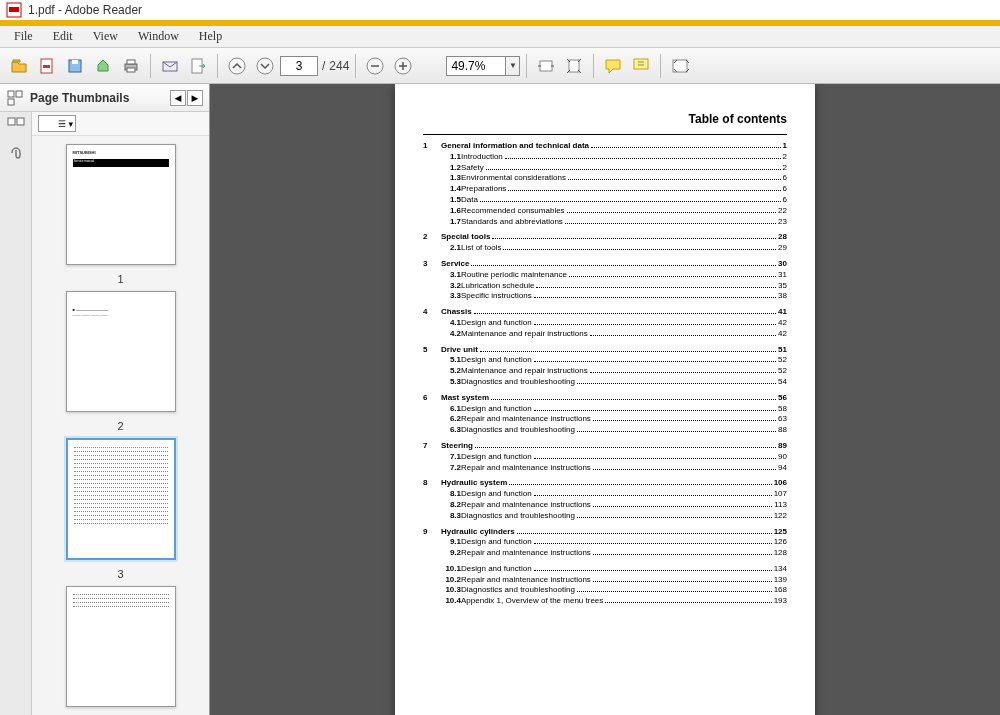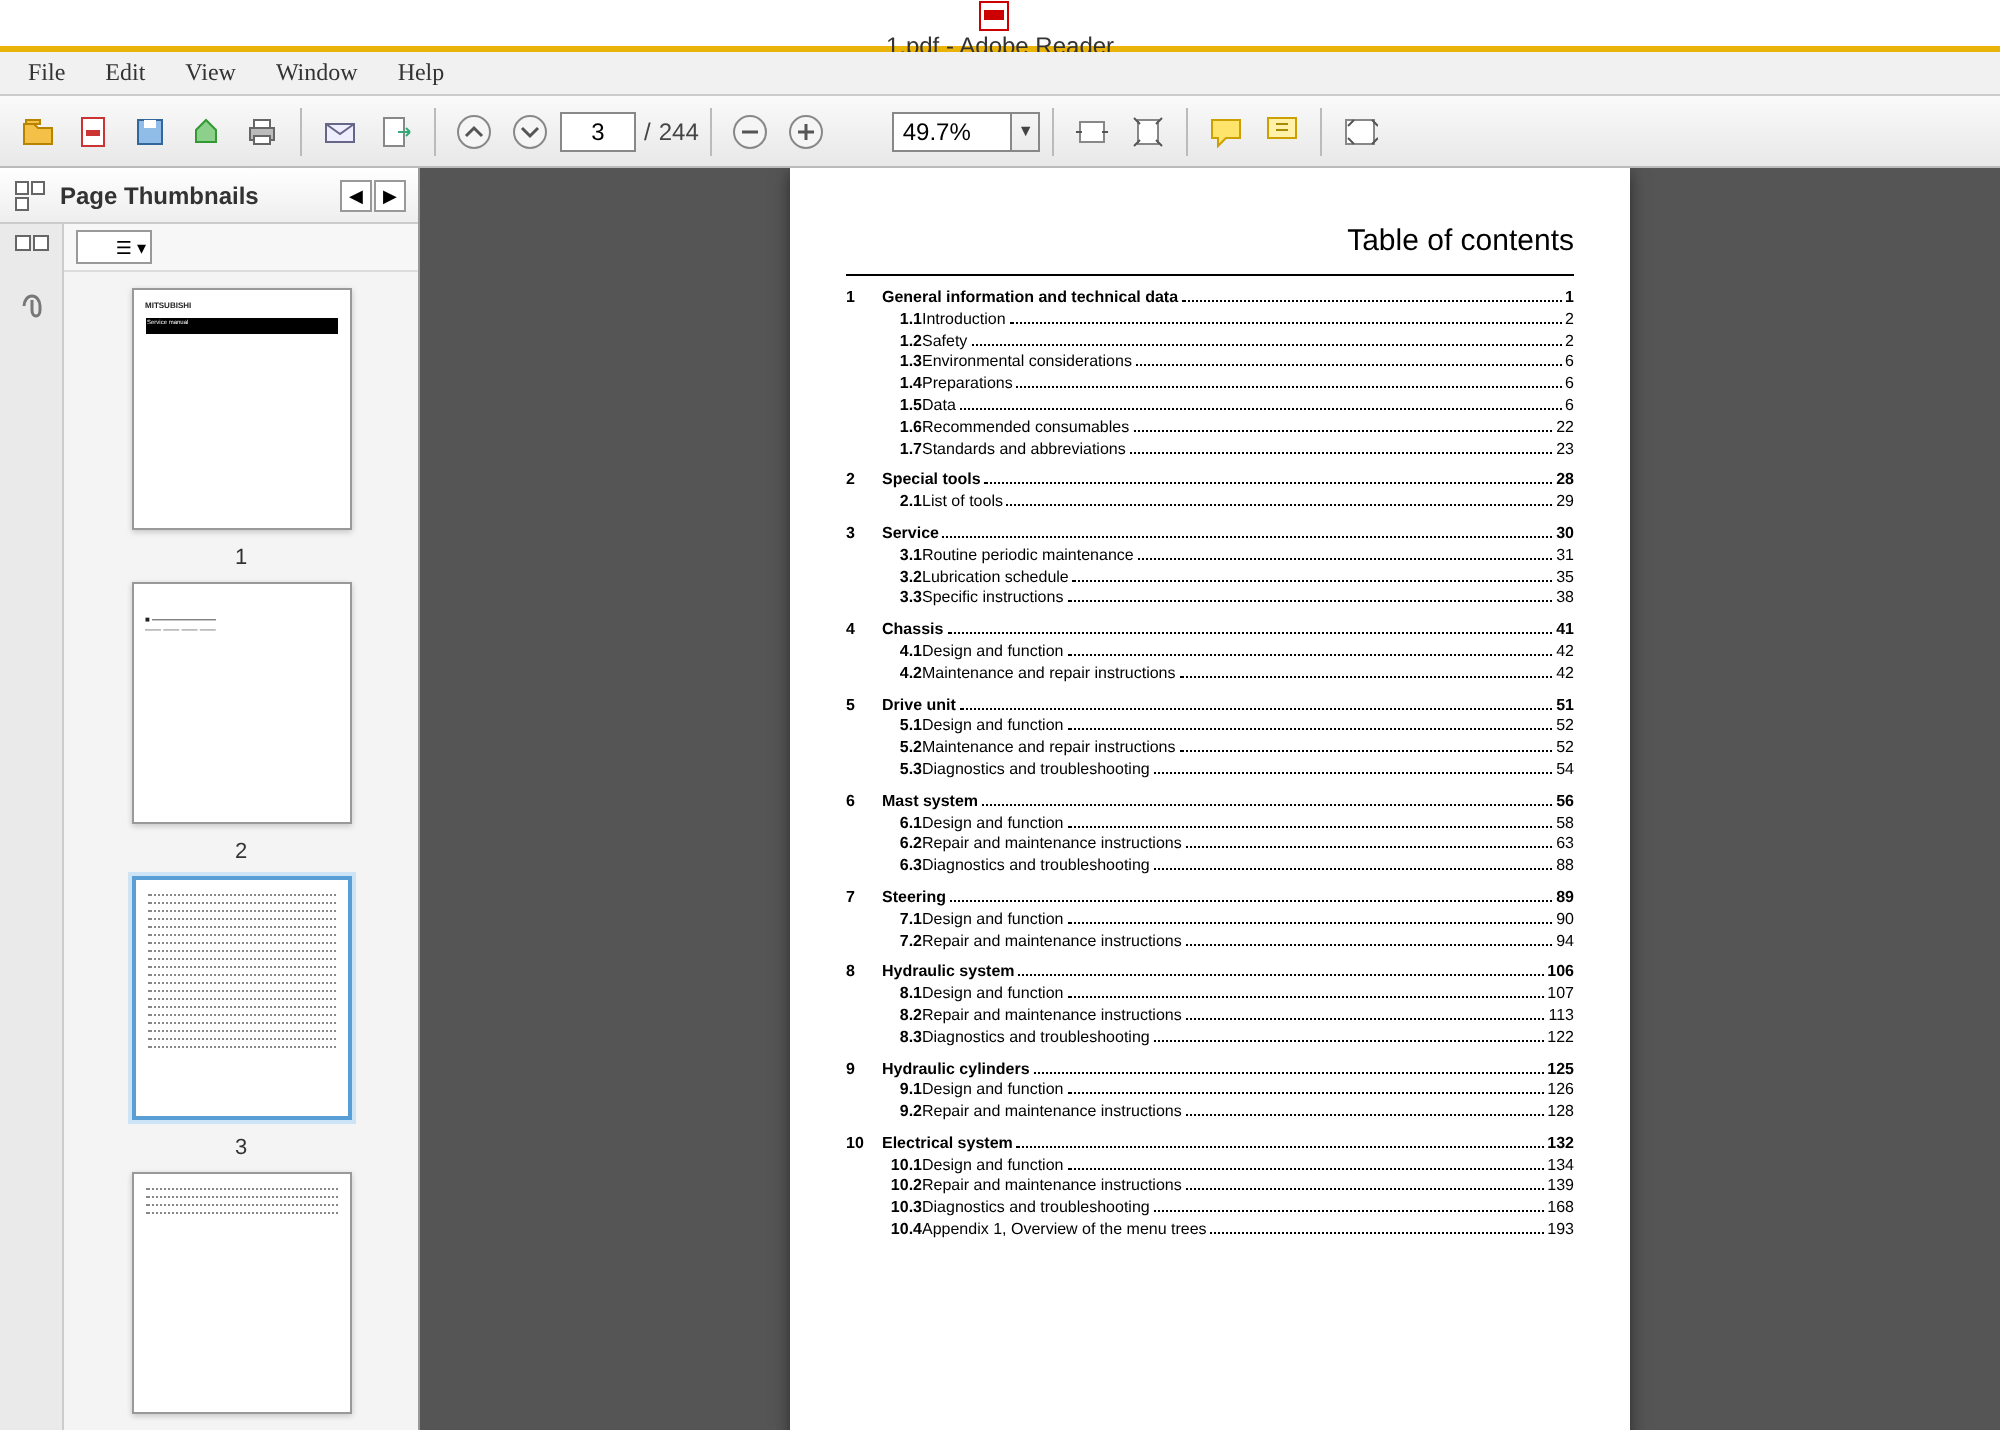--- a/index.html
+++ b/index.html
@@ -1,19 +1,19 @@
 <!DOCTYPE html>
 <html><head>
 <meta charset="utf-8">
 <style>
 * { margin: 0; padding: 0; box-sizing: border-box; font-family: "Segoe UI", Tahoma, sans-serif; }
 body { width: 1000px; height: 715px; overflow: hidden; background: #fff; display: flex; flex-direction: column; }
 
 
-.title-bar { height: 26px; background: #fff; display: flex; align-items: center; padding: 0 6px; border-bottom: 3px solid #eab308; flex-direction: column; }
+.title-bar { height: 26px; background: #fff; display: flex; align-items: center; padding: 0 6px; border-bottom: 6px solid #eab308; }
 .title-bar .app-icon { width: 16px; height: 16px; margin-right: 6px; }
 .title-bar .title-text { font-size: 12px; color: #333; }
 
 
 .menu-bar { height: 22px; background: #f1f1f1; display: flex; align-items: center; padding: 0 4px; border-bottom: 1px solid #ccc; }
 .menu-item { font-size: 12px; color: #333; padding: 2px 10px; cursor: default; font-family: Liberation Serif, serif; }
 
 
 .toolbar { height: 36px; background: linear-gradient(#fafafa,#e8e8e8); border-bottom: 1px solid #bbb; display: flex; align-items: center; padding: 0 6px; gap: 2px; }
 .t-btn { width: 26px; height: 26px; display: flex; align-items: center; justify-content: center; border-radius: 3px; cursor: pointer; }
@@ -46,21 +46,21 @@
 .thumb-num { font-size: 11px; color:#333; margin-top: 2px; }
 
 .thumb-inner { padding: 6px; font-size: 4px; color:#222; line-height:1.2; }
 .thumb .bar { height: 8px; background:#000; color:#fff; font-size:3px; padding:1px; margin:3px 0;}
 .thumb .logo { font-size:4px; font-weight:bold;}
 .thumb .lines div { border-top: 1px dotted #888; height:3px; margin:1px 0;}
 
 
 .doc-area { flex:1; background:#555; overflow:auto; display:flex; justify-content:center; align-items:flex-start; padding: 0 18px 18px 18px;}
 .page { width: 420px; min-height: 695px; background:#fff; box-shadow: 0 2px 8px rgba(0,0,0,.5); padding: 28px 28px 20px 28px; font-size: 8px; color:#000;}
-.page-title { text-align: right; font-size: 15px; margin-bottom: 6px; padding-bottom: 2px;}
+.page-title { text-align: right; font-size: 12px; margin-bottom: 6px; padding-bottom: 2px; font-weight: bold;}
 .page hr { border:none; border-top: 1px solid #000; margin: 2px 0 6px 0;}
 .toc-sec { margin-bottom: 5px; }
 .toc-row { display:flex; align-items: baseline; white-space: nowrap; line-height: 1.35; }
 .toc-row.h1 { font-weight: bold; }
 .toc-num { width: 18px; flex-shrink:0; }
 .toc-sub { width: 22px; flex-shrink:0; margin-left: 16px; font-weight:bold;text-align:right; }
 .toc-label { flex-shrink:0; font-weight: inherit; }
 .toc-dots { flex:1; border-bottom: 1px dotted #000; margin: 0 2px 2px 2px; }
 .toc-page { flex-shrink:0; font-weight: inherit; }
 
@@ -516,26 +516,20 @@
               <span class="toc-page">126</span>
             </div>
             <div class="toc-row">
               <span class="toc-sub">9.2</span>
               <span class="toc-label">Repair and maintenance instructions</span>
               <span class="toc-dots"></span>
               <span class="toc-page">128</span>
             </div>
           </div>
           <div class="toc-sec">
-            <div class="toc-row h1">
-              <span class="toc-num">10</span>
-              <span class="toc-label">Electrical system</span>
-              <span class="toc-dots"></span>
-              <span class="toc-page">132</span>
-            </div>
             <div class="toc-row">
               <span class="toc-sub">10.1</span>
               <span class="toc-label">Design and function</span>
               <span class="toc-dots"></span>
               <span class="toc-page">134</span>
             </div>
             <div class="toc-row">
               <span class="toc-sub">10.2</span>
               <span class="toc-label">Repair and maintenance instructions</span>
               <span class="toc-dots"></span>

